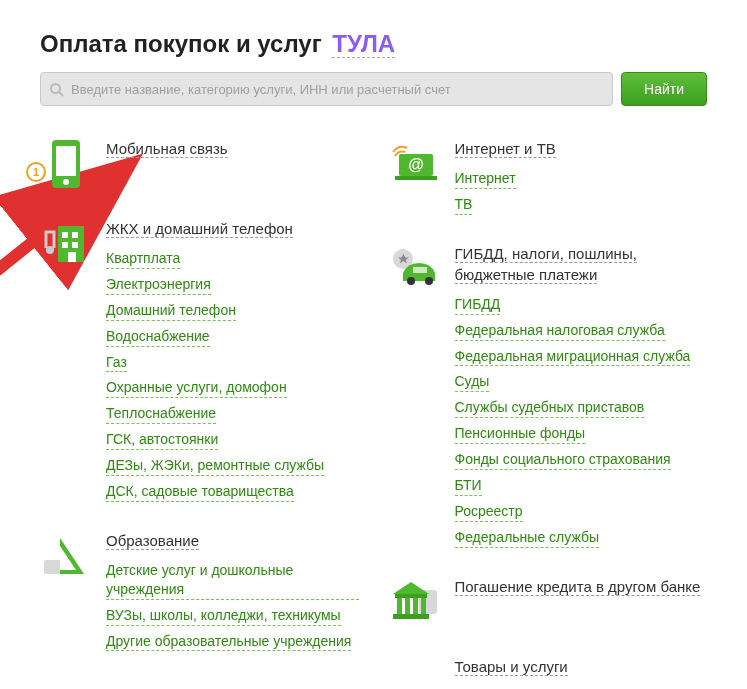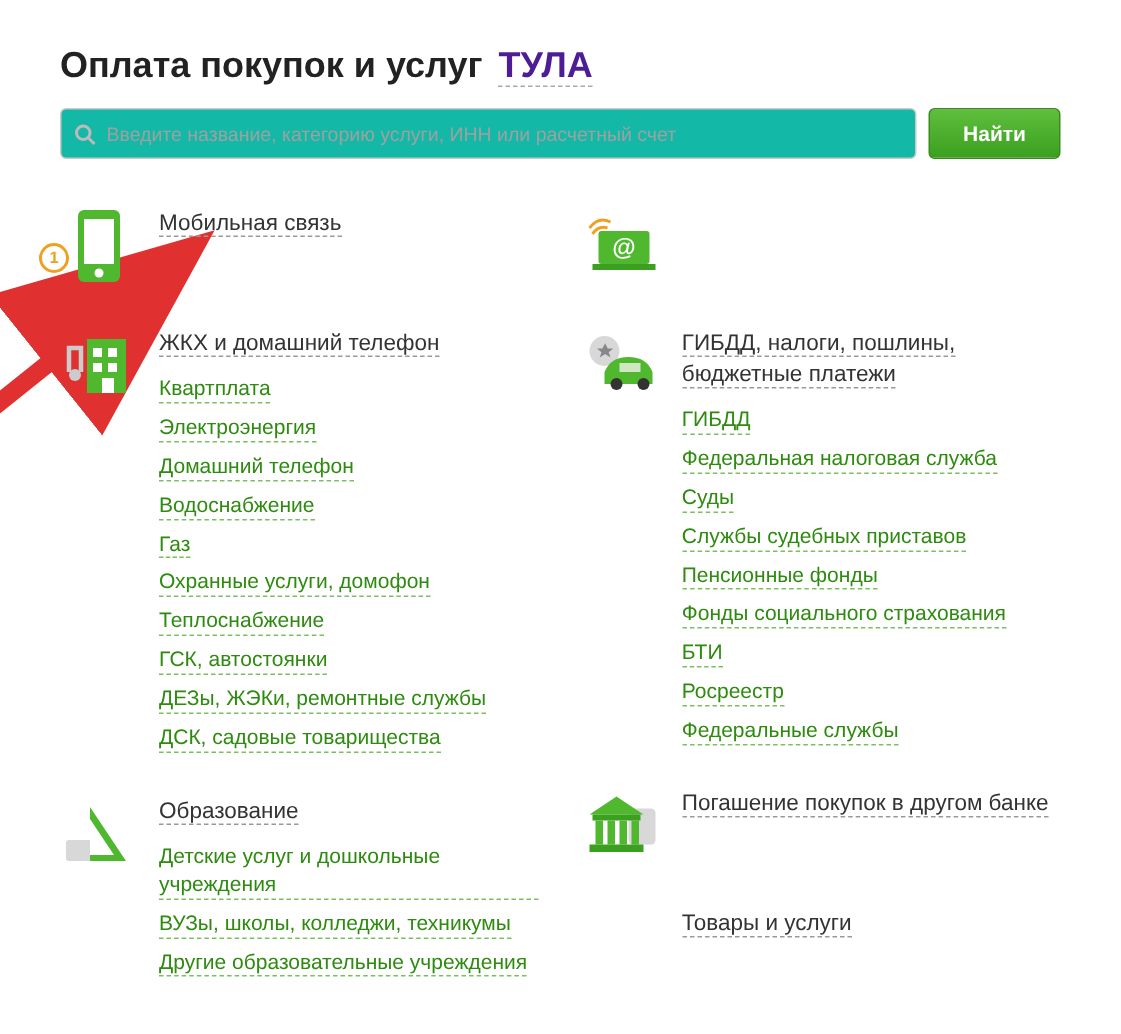--- a/index.html
+++ b/index.html
@@ -10,38 +10,38 @@
     padding: 30px 40px 30px 40px;
     color: #333;
   }
   .page-title {
     font-size: 24px;
     font-weight: bold;
     color: #222;
     margin-bottom: 14px;
   }
   .region {
-    color: #4c1d95;
+    color: #8b5cf6;
     font-weight: bold;
     text-transform: uppercase;
     border-bottom: 1px dashed #aaa;
     margin-left: 4px;
     cursor: pointer;
   }
   .search-row {
     display: flex;
     gap: 8px;
     margin-bottom: 32px;
   }
   .search-wrap {
     flex: 1;
     position: relative;
     border: 1px solid #c9c9c9;
     border-radius: 4px;
-    background: #14b8a6;
+    background: #e5e5e5;
     height: 34px;
     display: flex;
     align-items: center;
     padding: 0 8px 0 30px;
   }
   .search-wrap svg {
     position: absolute;
     left: 8px;
     top: 9px;
   }
@@ -51,21 +51,21 @@
     width: 100%;
     font-size: 13px;
     color: #333;
     outline: none;
   }
   .search-input::placeholder { color: #a0a0a0; }
   .search-btn {
     background: linear-gradient(#5fbf3d, #3b9f1f);
     border: 1px solid #3a8a1e;
     color: #fff;
-    font-weight: bold;
+    font-weight: normal;
     font-size: 14px;
     padding: 0 22px;
     height: 34px;
     border-radius: 4px;
     cursor: pointer;
   }
   .cols {
     display: flex;
     gap: 30px;
   }
@@ -232,38 +232,46 @@
     <div class="category">
       <div class="cat-icon">
         <svg width="52" height="52" viewBox="0 0 52 52">
           <rect x="10" y="16" width="34" height="22" rx="2" fill="#4fb82f"></rect>
           <rect x="6" y="38" width="42" height="4" fill="#3b9f1f"></rect>
           <text x="27" y="32" font-size="16" fill="#fff" text-anchor="middle" font-weight="bold">@</text>
           <path d="M4 14 Q10 6 18 10" fill="none" stroke="#f0a020" stroke-width="2"></path>
           <path d="M6 18 Q10 12 16 14" fill="none" stroke="#f0a020" stroke-width="2"></path>
         </svg>
       </div>
+      <div class="cat-body">
+        <span class="cat-title">Интернет и ТВ</span>
+        <div class="cat-links">
+          <span class="cat-link">Интернет</span>
+          <span class="cat-link">ТВ</span>
+        </div>
+      </div>
     </div>
 
     <div class="category">
       <div class="cat-icon">
         <svg width="52" height="52" viewBox="0 0 52 52">
           <circle cx="14" cy="16" r="10" fill="#d8d8d8"></circle>
           <path d="M14 8 L17 14 L23 14 L18 18 L20 24 L14 20 L8 24 L10 18 L5 14 L11 14 Z" fill="#888" transform="scale(0.6) translate(10,10)"></path>
           <path d="M14 30 Q18 20 30 20 Q42 20 46 30 L46 38 L14 38 Z" fill="#4fb82f"></path>
           <circle cx="22" cy="38" r="4" fill="#333"></circle>
           <circle cx="40" cy="38" r="4" fill="#333"></circle>
           <rect x="24" y="24" width="14" height="6" fill="#cfe8c3"></rect>
         </svg>
       </div>
       <div class="cat-body">
         <span class="cat-title">ГИБДД, налоги, пошлины, бюджетные платежи</span>
         <div class="cat-links">
           <span class="cat-link">ГИБДД</span>
           <span class="cat-link">Федеральная налоговая служба</span>
+          <span class="cat-link">Федеральная миграционная служба</span>
           <span class="cat-link">Суды</span>
           <span class="cat-link">Службы судебных приставов</span>
           <span class="cat-link">Пенсионные фонды</span>
           <span class="cat-link">Фонды социального страхования</span>
           <span class="cat-link">БТИ</span>
           <span class="cat-link">Росреестр</span>
           <span class="cat-link">Федеральные службы</span>
         </div>
       </div>
     </div>
@@ -275,21 +283,21 @@
           <polygon points="4,18 22,6 40,18" fill="#4fb82f"></polygon>
           <rect x="6" y="18" width="32" height="4" fill="#3b9f1f"></rect>
           <rect x="8" y="22" width="5" height="16" fill="#4fb82f"></rect>
           <rect x="16" y="22" width="5" height="16" fill="#4fb82f"></rect>
           <rect x="24" y="22" width="5" height="16" fill="#4fb82f"></rect>
           <rect x="32" y="22" width="5" height="16" fill="#4fb82f"></rect>
           <rect x="4" y="38" width="36" height="5" fill="#3b9f1f"></rect>
         </svg>
       </div>
       <div class="cat-body">
-        <span class="cat-title">Погашение покупок в другом банке</span>
+        <span class="cat-title">Погашение кредита в другом банке</span>
       </div>
     </div>
 
     <div class="category">
       <div class="cat-icon">
         <svg width="52" height="52" viewBox="0 0 52 52"></svg>
       </div>
       <div class="cat-body">
         <span class="cat-title">Товары и услуги</span>
       </div>

